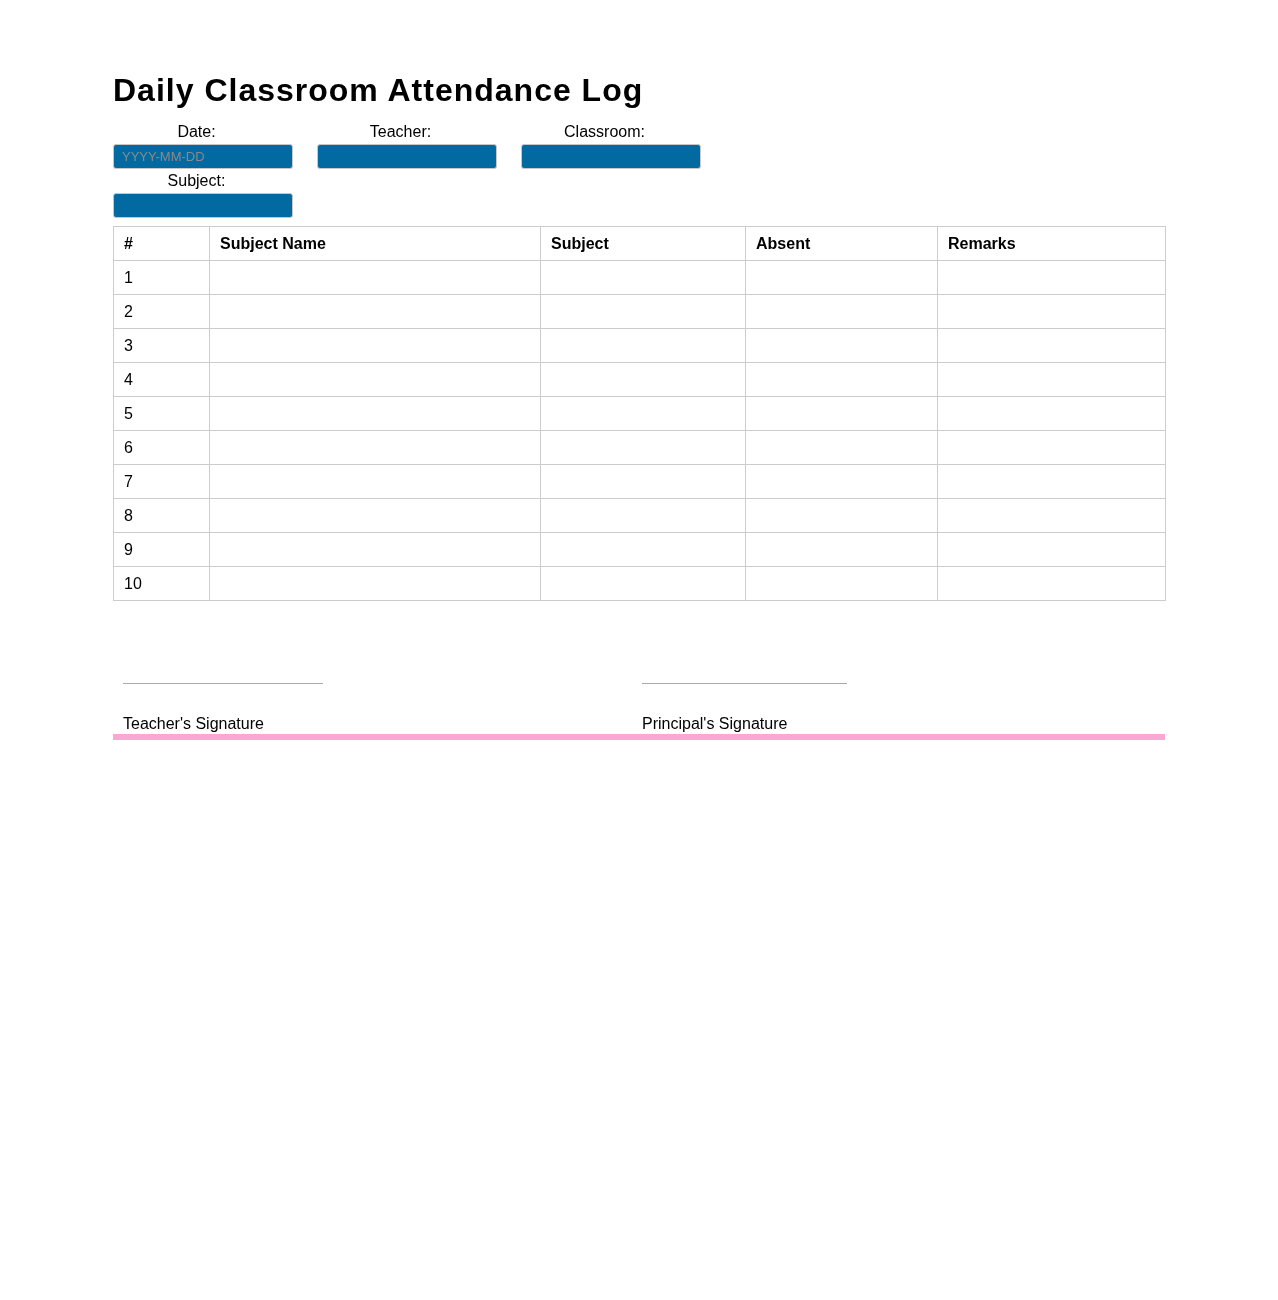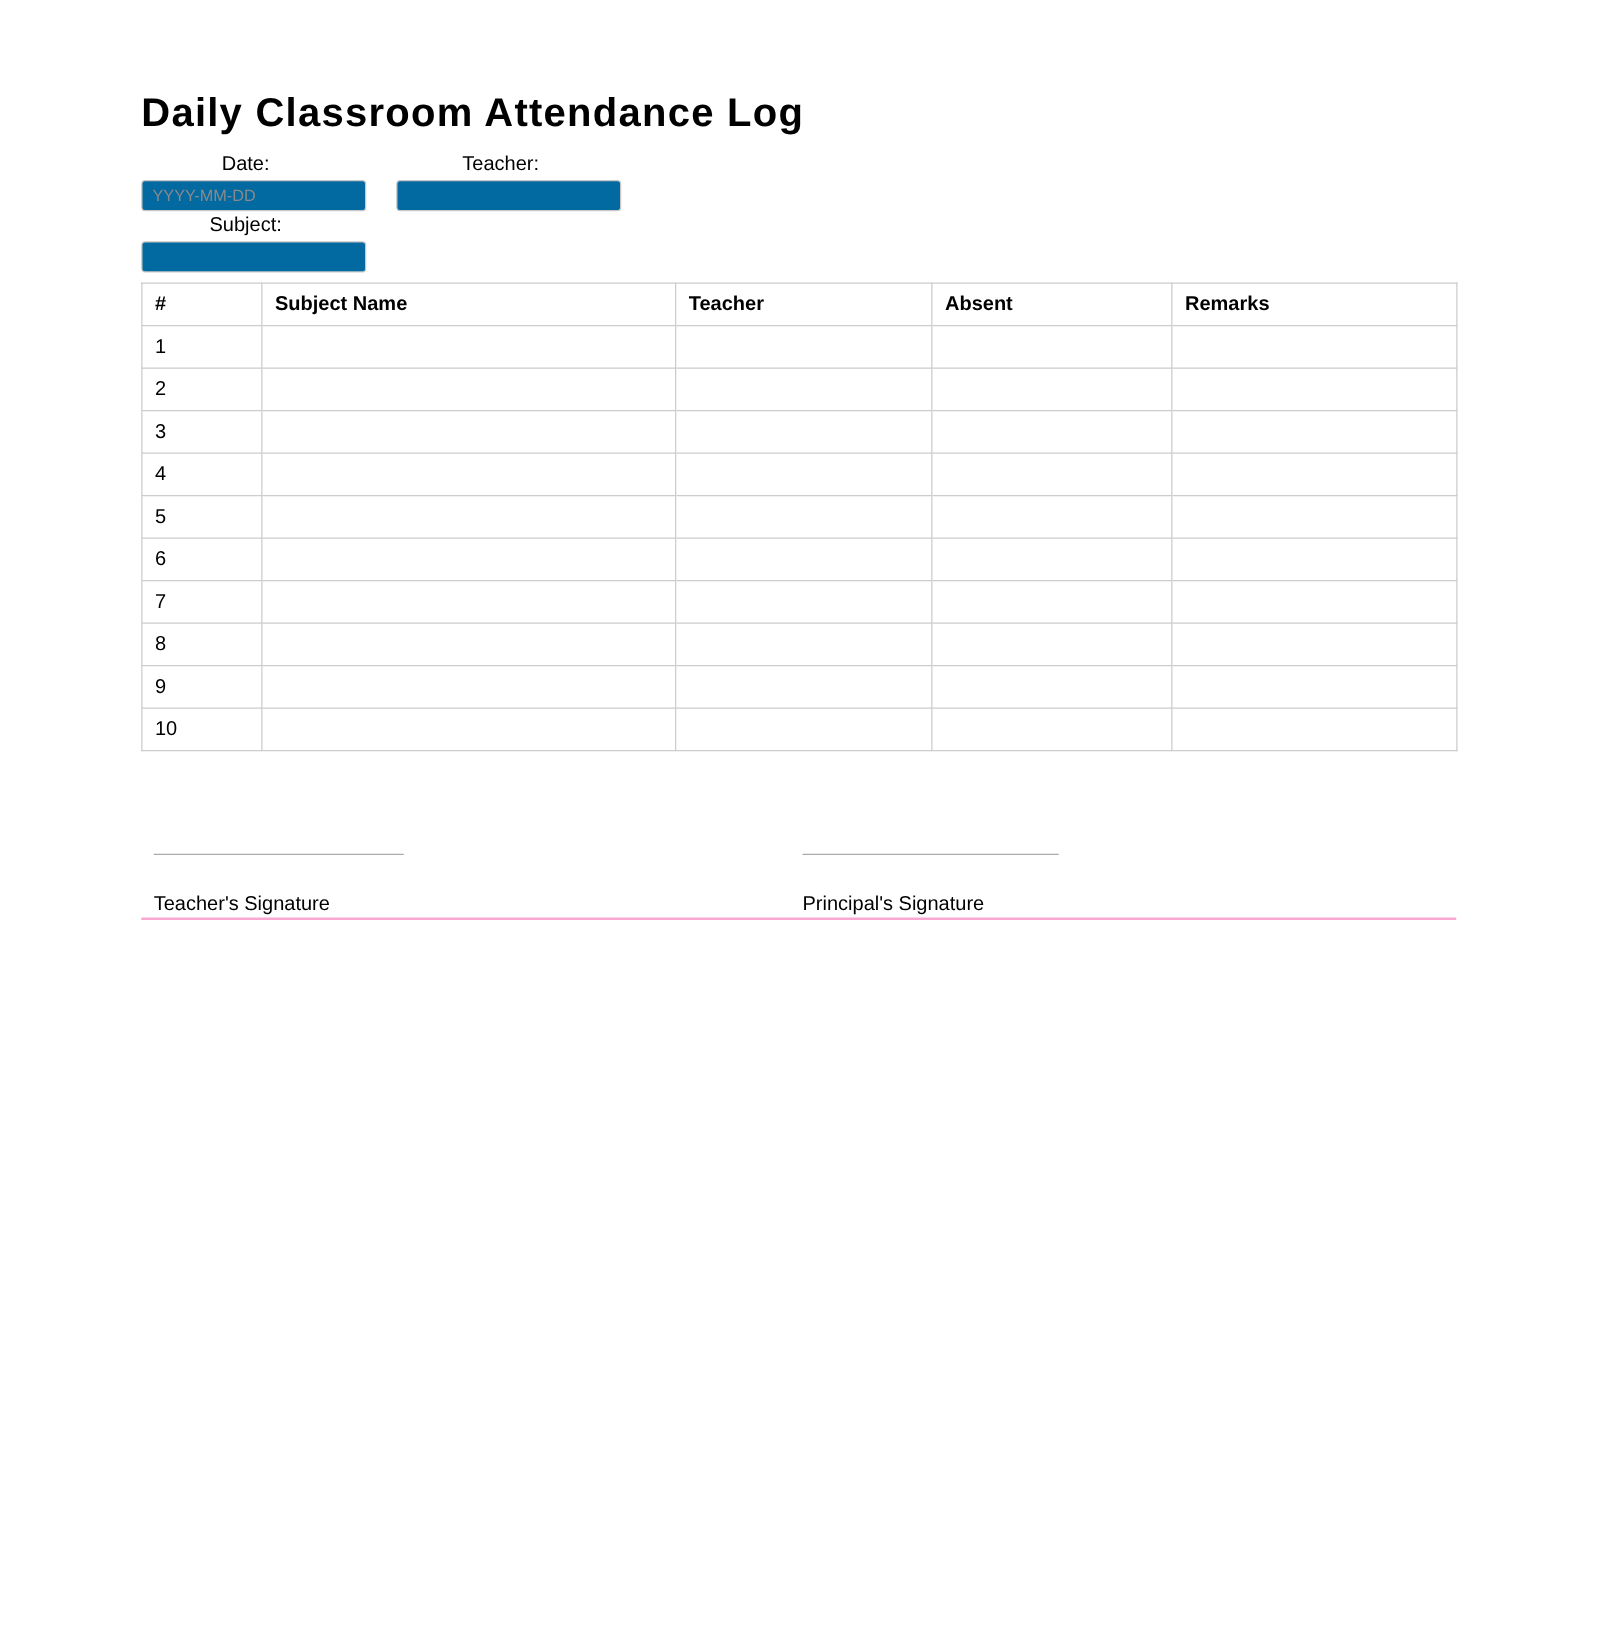--- a/index.html
+++ b/index.html
@@ -30,21 +30,21 @@
     border-collapse: collapse; width: 1052px; table-layout: fixed;
   }
   th, td {
     border: 1px solid #cccccc; height: 34px; box-sizing: border-box;
     padding: 0 10px; font-size: 16px; text-align: left; vertical-align: middle;
   }
   th { font-weight: bold; }
   td { font-weight: normal; }
   .sig-area {
     position: absolute; left: 0; top: 630px; width: 1052px; height: 104px;
-    border-bottom: 2px solid #f9a8d4;
+    border-bottom: 6px solid #f9a8d4;
   }
   .sig { position: absolute; top: 0; }
   .sig .line { position: absolute; top: 53px; height: 1px; background: #aaaaaa; }
   .sig .label { position: absolute; top: 85px; font-size: 16px; white-space: nowrap; line-height: 18px; }
   .sig.left { left: 10px; }
   .sig.left .line { left: 0; width: 200px; }
   .sig.right { left: 529px; }
   .sig.right .line { left: 0; width: 205px; }
 </style>
 </head>
@@ -55,20 +55,24 @@
 
   <div class="field-row r1">
     <div class="field">
       <label>Date:</label>
       <input type="text" placeholder="YYYY-MM-DD" style="">
     </div>
     <div class="field">
       <label>Teacher:</label>
       <input type="text" placeholder="" style="">
     </div>
+    <div class="field">
+      <label>Classroom:</label>
+      <input type="text" placeholder="" style="">
+    </div>
   </div>
 
   <div class="field-row r2">
     <div class="field">
       <label>Subject:</label>
       <input type="text" placeholder="" style="">
     </div>
   </div>
 
   <table>
@@ -76,21 +80,21 @@
       <col style="width:96px">
       <col style="width:331px">
       <col style="width:205px">
       <col style="width:192px">
       <col style="width:228px">
     </colgroup>
     <thead>
       <tr>
         <th>#</th>
         <th>Subject Name</th>
-        <th>Teacher</th>
+        <th>Subject</th>
         <th>Absent</th>
         <th>Remarks</th>
       </tr>
     </thead>
     <tbody>
       <tr>
         <td>1</td>
         <td></td>
         <td></td>
         <td></td>

